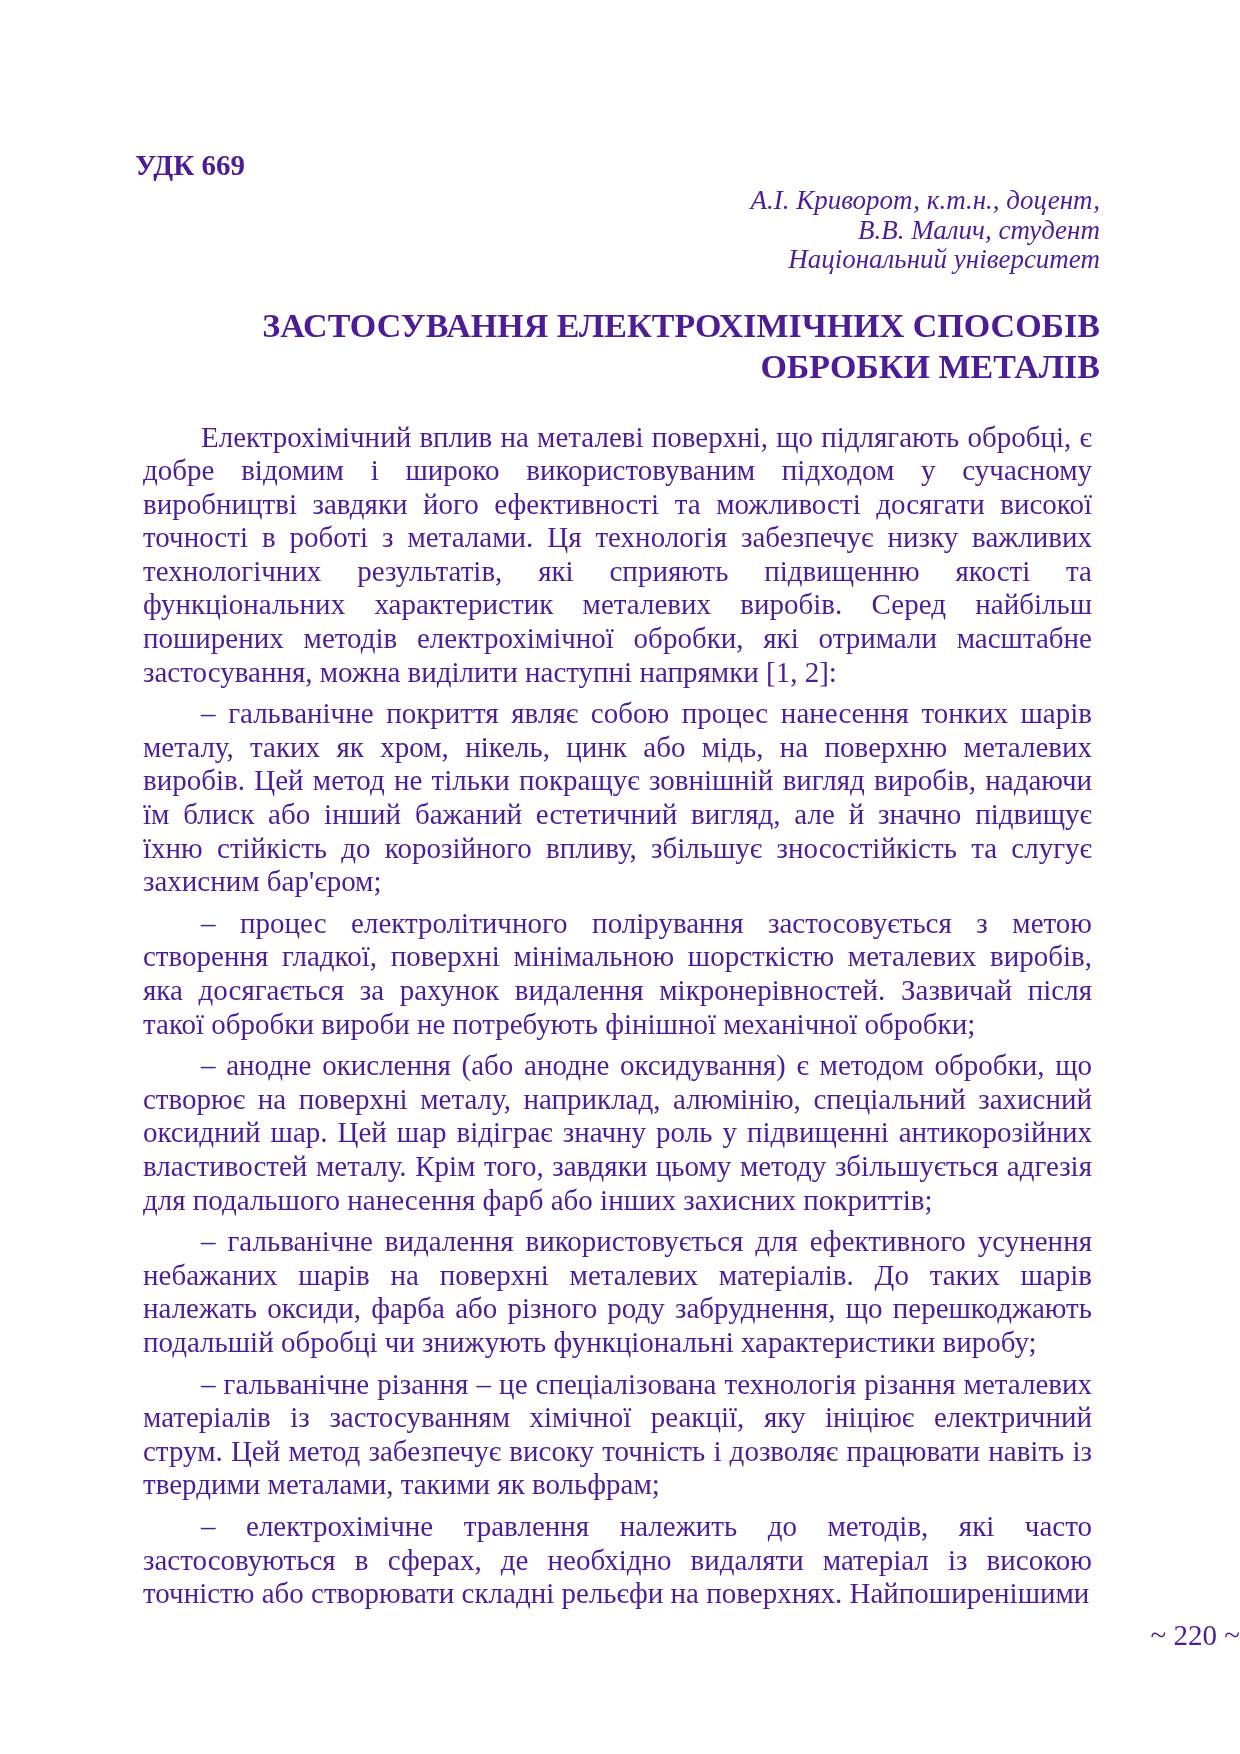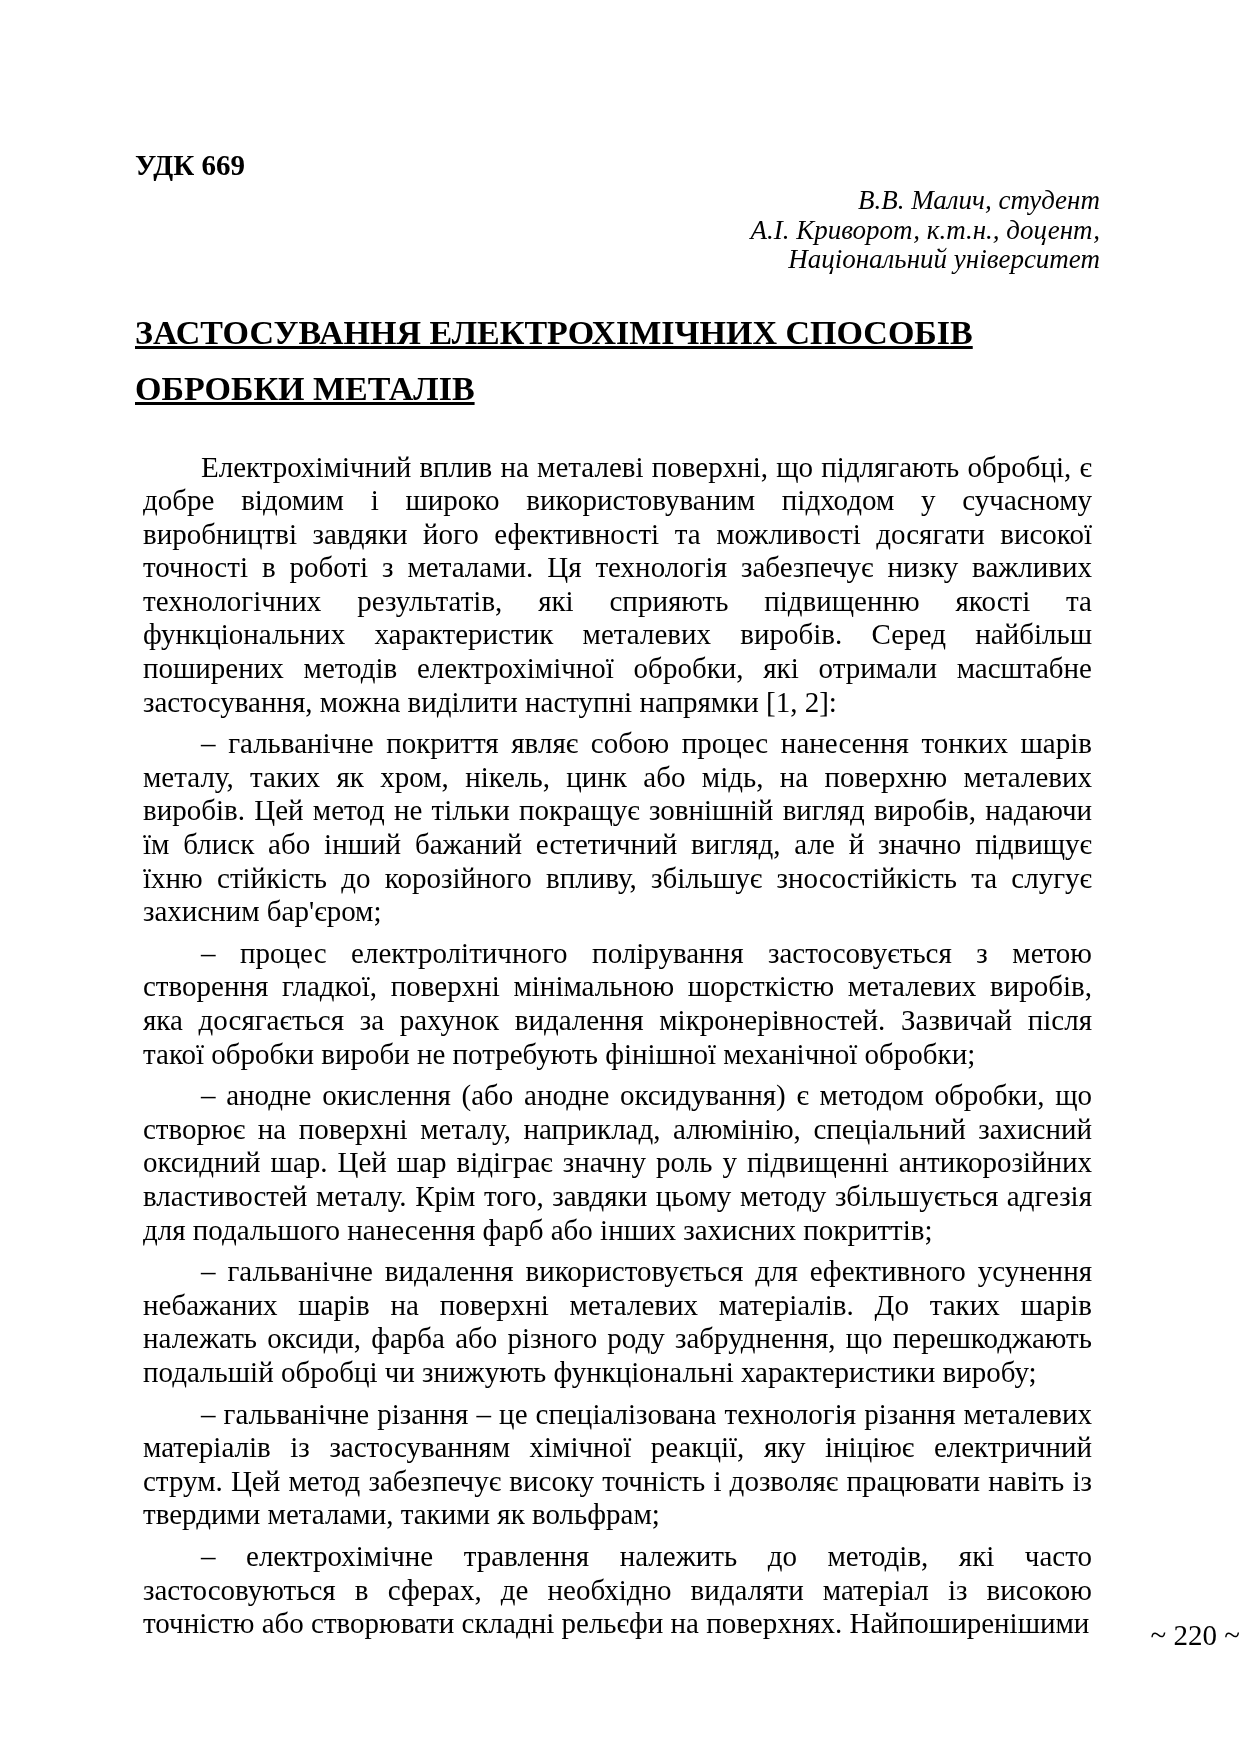--- a/index.html
+++ b/index.html
@@ -5,21 +5,21 @@
   html, body {
     margin: 0;
     padding: 0;
     background: #ffffff;
   }
   .page {
     position: relative;
     width: 1240px;
     height: 1754px;
     background: #ffffff;
-    color: #000000;
+    color: #4c1d95;
     font-family: "Liberation Serif", "DejaVu Serif", serif;
     overflow: hidden;
     box-sizing: border-box;
   }
   .content {
     position: absolute;
     left: 135px;
     top: 0;
     width: 965px;
   }
@@ -32,25 +32,24 @@
   }
   .authors {
     margin-top: 4px;
     text-align: right;
     font-style: italic;
     font-size: 27px;
     line-height: 29.5px;
   }
   .title {
     margin: 30px 0 0 0;
-    text-align: left;
+    text-align: right;
     font-size: 34px;
     font-weight: bold;
-    line-height: 56px;
-    text-decoration: underline;
+    line-height: 41px;
   }
   .body-text {
     margin-top: 34px;
     font-size: 29px;
     line-height: 33.6px;
     text-align: justify;
   }
   .body-text p {
     margin: 8px;
     padding: 0;
@@ -68,22 +67,22 @@
 </style>
 </head>
 <body>
 
 <div class="page">
   <div class="content">
 
     <div class="udk">УДК 669</div>
 
     <div class="authors">
+      <div>А.І. Криворот, к.т.н., доцент,</div>
       <div>В.В. Малич, студент</div>
-      <div>А.І. Криворот, к.т.н., доцент,</div>
       <div>Національний університет</div>
     </div>
 
     <h1 class="title">ЗАСТОСУВАННЯ ЕЛЕКТРОХІМІЧНИХ СПОСОБІВ ОБРОБКИ МЕТАЛІВ</h1>
 
     <div class="body-text">
       <p>Електрохімічний вплив на металеві поверхні, що підлягають обробці, є добре відомим і широко використовуваним підходом у сучасному виробництві завдяки його ефективності та можливості досягати високої точності в роботі з металами. Ця технологія забезпечує низку важливих технологічних результатів, які сприяють підвищенню якості та функціональних характеристик металевих виробів. Серед найбільш поширених методів електрохімічної обробки, які отримали масштабне застосування, можна виділити наступні напрямки [1, 2]:</p>
       <p>– гальванічне покриття являє собою процес нанесення тонких шарів металу, таких як хром, нікель, цинк або мідь, на поверхню металевих виробів. Цей метод не тільки покращує зовнішній вигляд виробів, надаючи їм блиск або інший бажаний естетичний вигляд, але й значно підвищує їхню стійкість до корозійного впливу, збільшує зносостійкість та слугує захисним бар'єром;</p>
       <p>– процес електролітичного полірування застосовується з метою створення гладкої, поверхні мінімальною шорсткістю металевих виробів, яка досягається за рахунок видалення мікронерівностей. Зазвичай після такої обробки вироби не потребують фінішної механічної обробки;</p>
       <p>– анодне окислення (або анодне оксидування) є методом обробки, що створює на поверхні металу, наприклад, алюмінію, спеціальний захисний оксидний шар. Цей шар відіграє значну роль у підвищенні антикорозійних властивостей металу. Крім того, завдяки цьому методу збільшується адгезія для подальшого нанесення фарб або інших захисних покриттів;</p>

